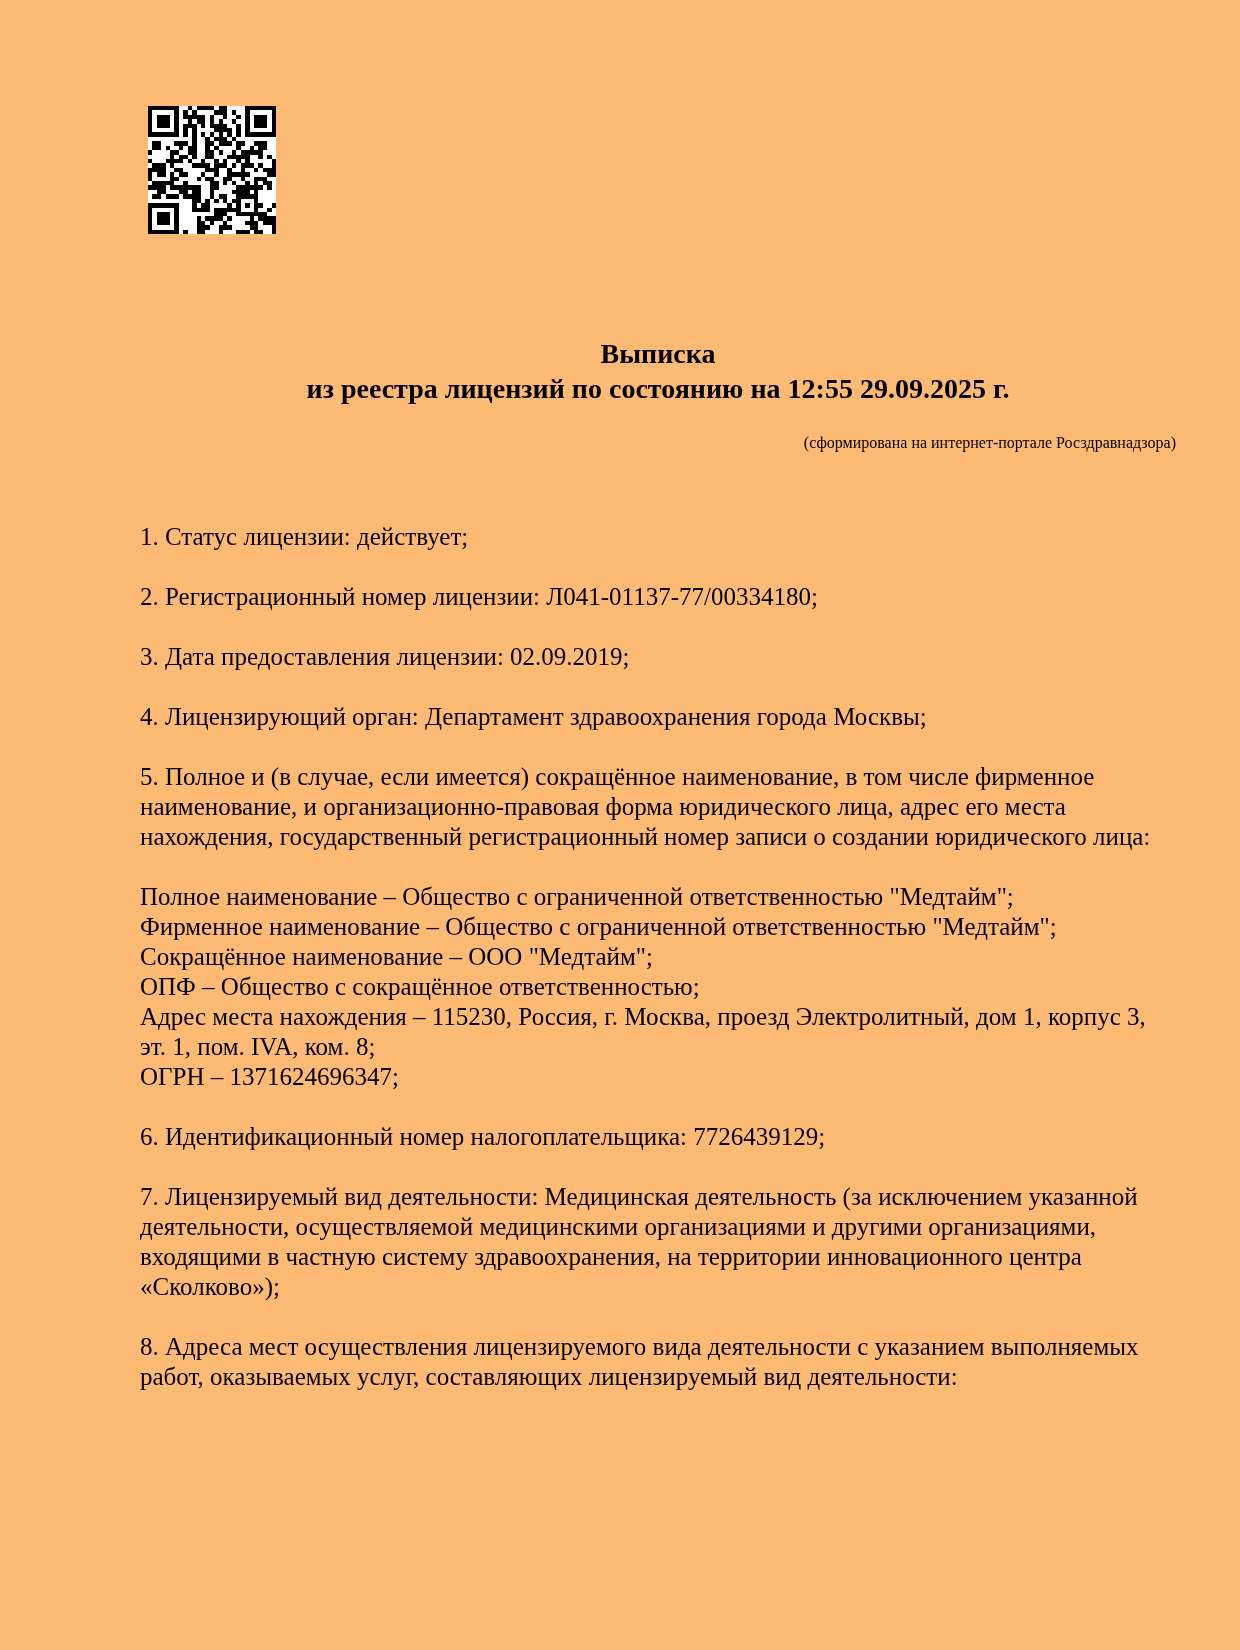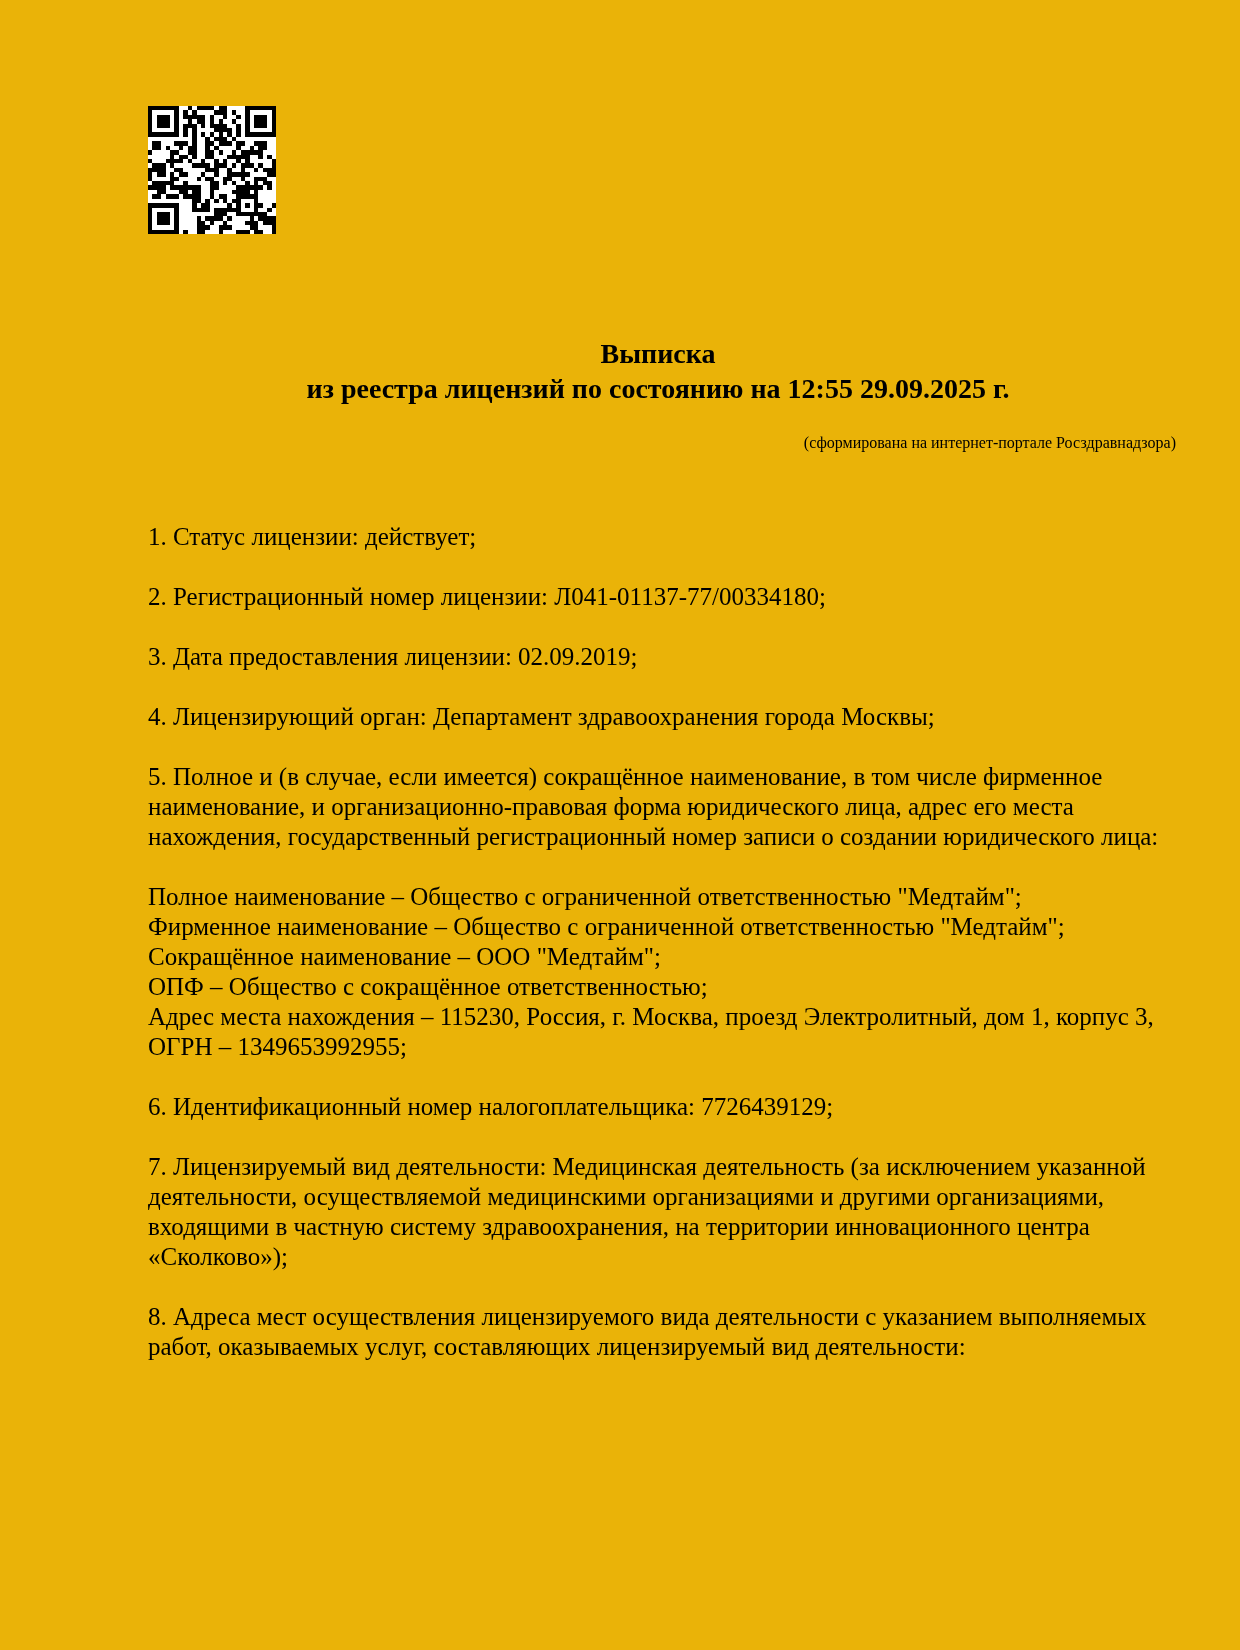--- a/index.html
+++ b/index.html
@@ -4,21 +4,21 @@
 <style>
   html, body {
     margin: 0;
     padding: 0;
     background: #ffffff;
   }
   .page {
     position: relative;
     width: 1240px;
     height: 1650px;
-    background: #eab308;
+    background: #fdba74;
     color: #000000;
     font-family: "Liberation Serif", "DejaVu Serif", serif;
     overflow: hidden;
   }
   .qr {
     position: absolute;
     left: 148px;
     top: 106px;
     width: 128px;
     height: 128px;
@@ -44,21 +44,21 @@
     line-height: 28px;
   }
   .doc-body {
     position: absolute;
     left: 140px;
     top: 522px;
     width: 1036px;
     font-size: 25px;
     line-height: 30px;
   }
-  .para { margin: 0 0 30px 8px; }
+  .para { margin: 0 0 30px 0; }
   .line { white-space: nowrap; }
 </style>
 </head>
 <body>
 
 <div class="page">
 
   <div class="qr" aria-hidden="true">
       <svg viewBox="0 0 29 29" shape-rendering="crispEdges" fill="#000000">
         <rect x="0" y="0" width="29" height="29" fill="#ffffff"></rect>
@@ -512,21 +512,22 @@
         <div class="line">5. Полное и (в случае, если имеется) сокращённое наименование, в том числе фирменное</div>
         <div class="line">наименование, и организационно-правовая форма юридического лица, адрес его места</div>
         <div class="line">нахождения, государственный регистрационный номер записи о создании юридического лица:</div>
       </div>
       <div class="para">
         <div class="line">Полное наименование – Общество с ограниченной ответственностью "Медтайм";</div>
         <div class="line">Фирменное наименование – Общество с ограниченной ответственностью "Медтайм";</div>
         <div class="line">Сокращённое наименование – ООО "Медтайм";</div>
         <div class="line">ОПФ – Общество с сокращённое ответственностью;</div>
         <div class="line">Адрес места нахождения – 115230, Россия, г. Москва, проезд Электролитный, дом 1, корпус 3,</div>
-        <div class="line">ОГРН – 1349653992955;</div>
+        <div class="line">эт. 1, пом. IVA, ком. 8;</div>
+        <div class="line">ОГРН – 1371624696347;</div>
       </div>
       <div class="para">
         <div class="line">6. Идентификационный номер налогоплательщика: 7726439129;</div>
       </div>
       <div class="para">
         <div class="line">7. Лицензируемый вид деятельности: Медицинская деятельность (за исключением указанной</div>
         <div class="line">деятельности, осуществляемой медицинскими организациями и другими организациями,</div>
         <div class="line">входящими в частную систему здравоохранения, на территории инновационного центра</div>
         <div class="line">«Сколково»);</div>
       </div>

